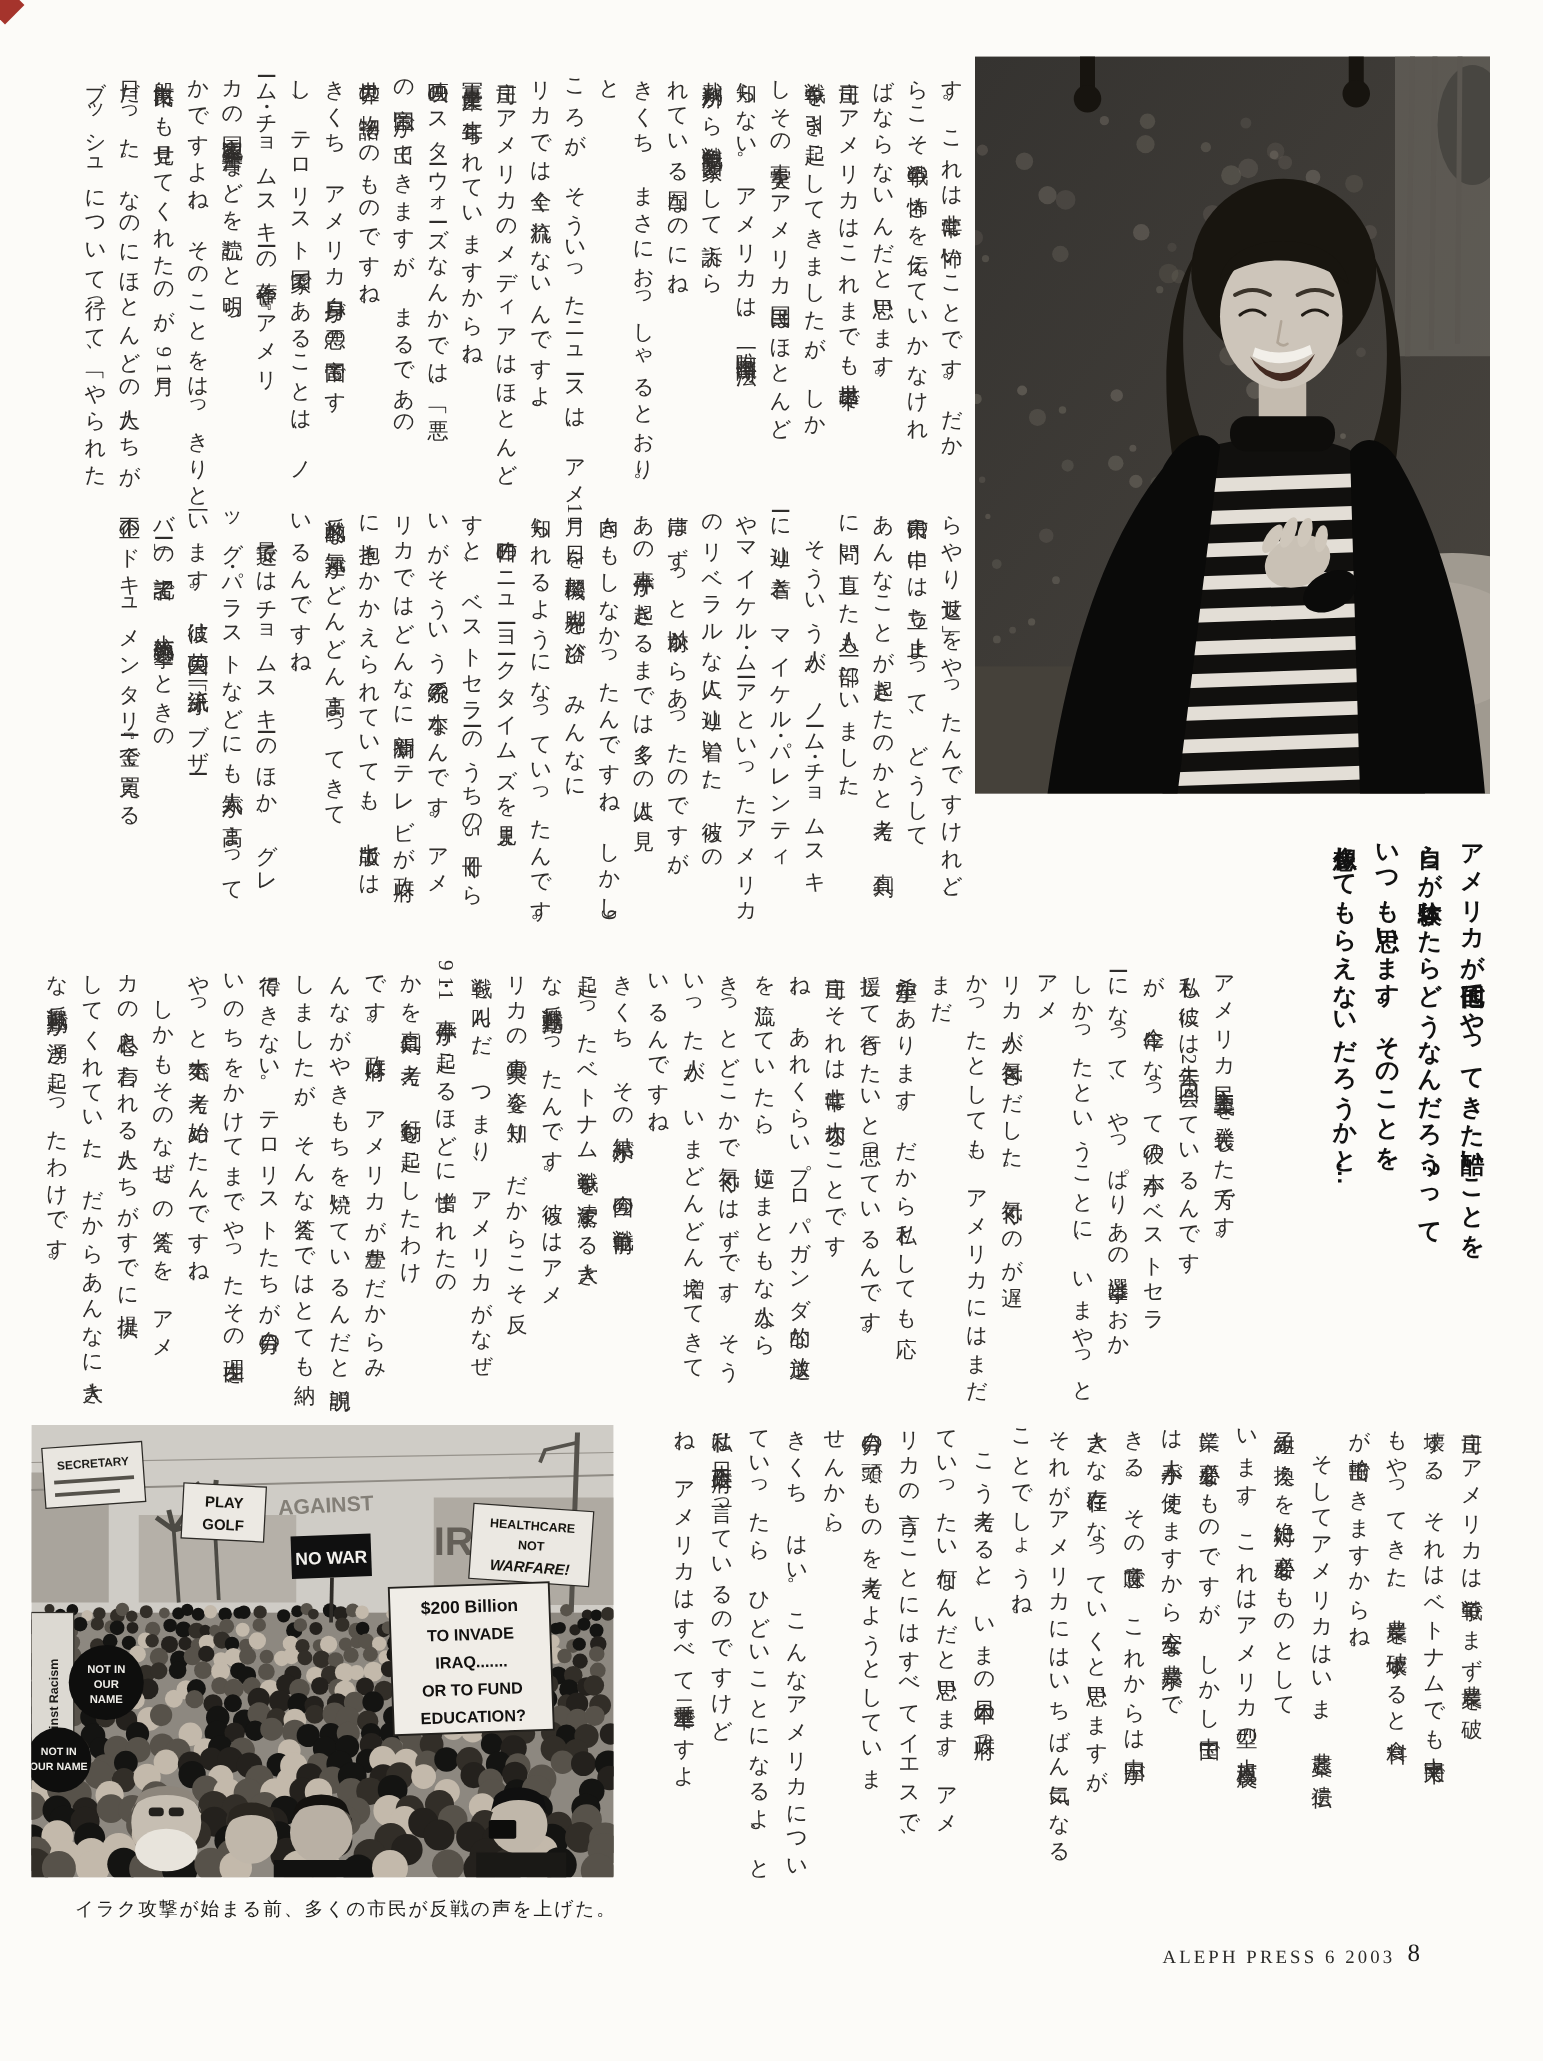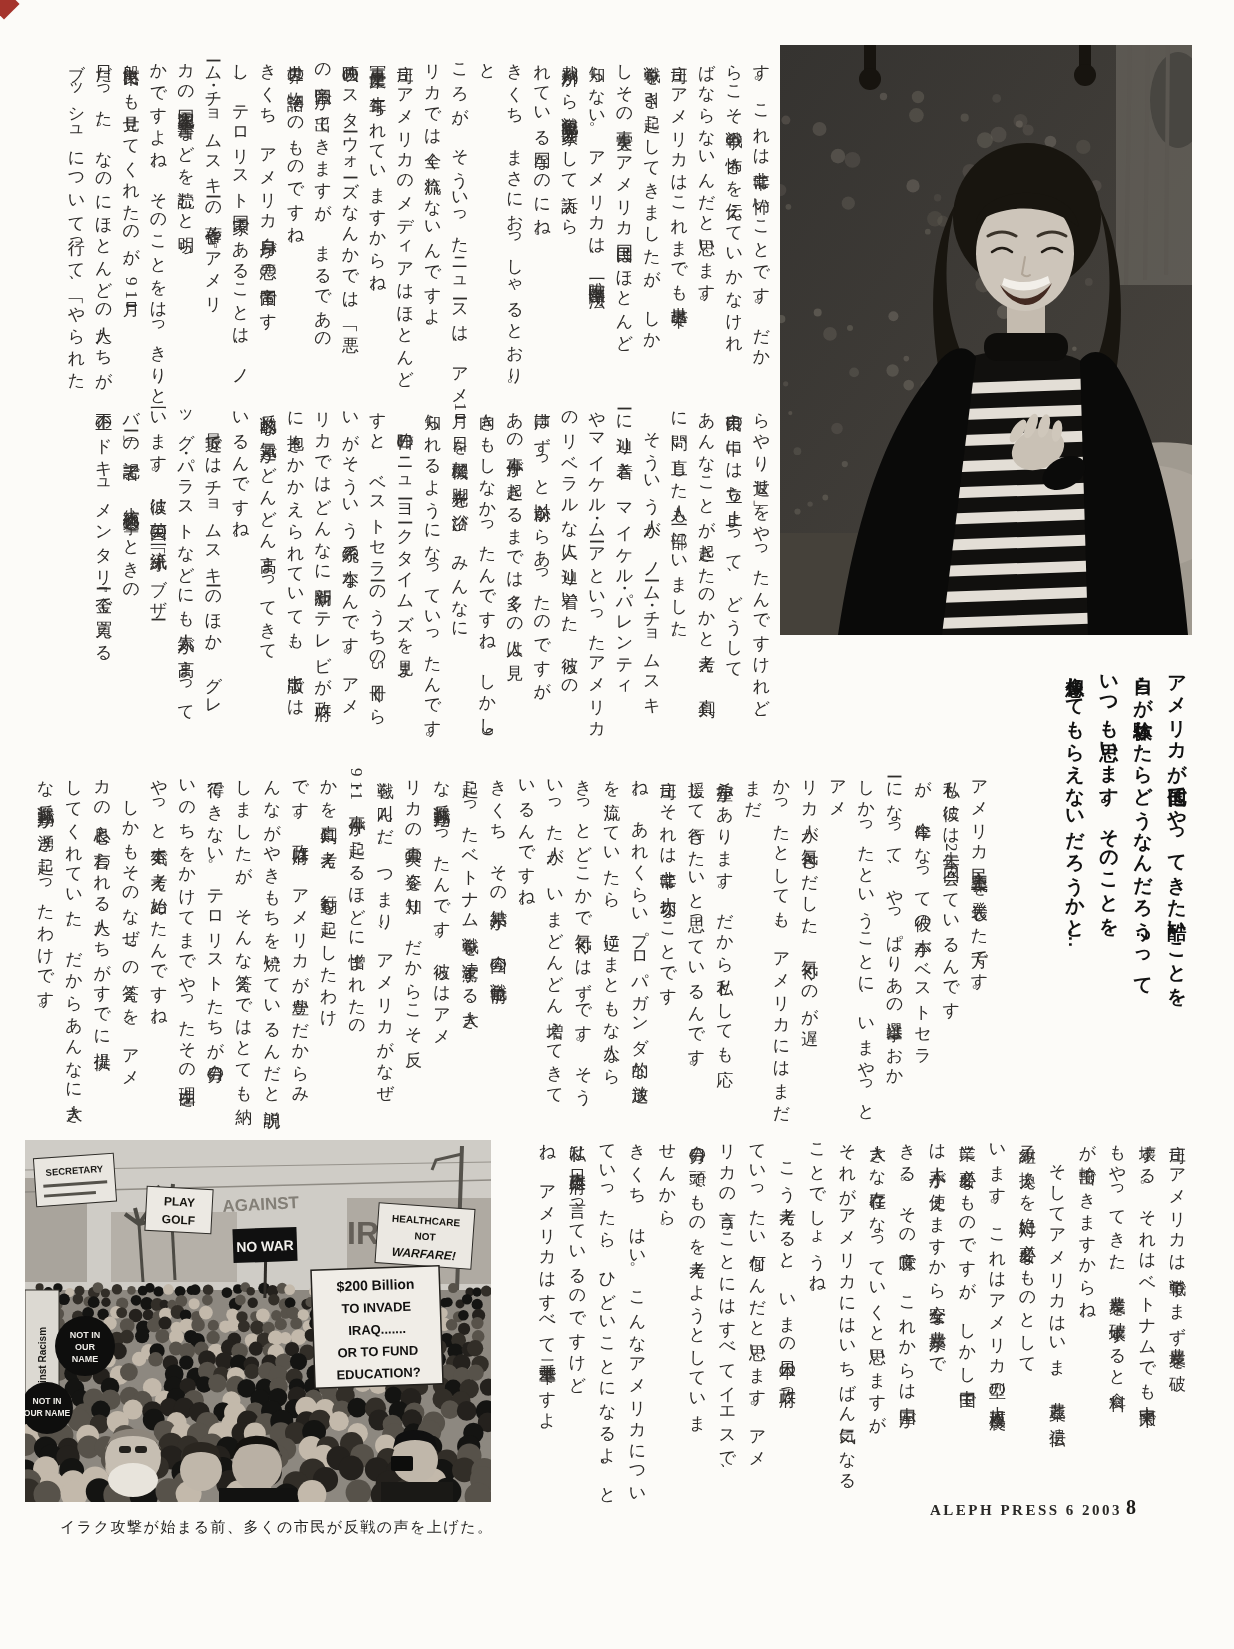--- a/index.html
+++ b/index.html
@@ -15,21 +15,21 @@
   .band4{left:530px;top:1132px;width:662px;height:384px;line-height:30px;}
   .headline{left:1056px;top:662px;width:138px;height:372px;font-size:19px;font-weight:bold;
             line-height:34px;letter-spacing:0.5px;color:#121212;
             font-family:"Liberation Sans","DejaVu Sans",sans-serif;}
   .photo{position:absolute;overflow:hidden;}
   .photo svg{display:block;}
   .portrait{left:780px;top:45px;width:412px;height:590px;}
   .protest{left:25px;top:1140px;width:466px;height:362px;}
   .caption{position:absolute;left:60px;top:1518px;font-size:15px;letter-spacing:1.5px;color:#1f1e1c;
            font-family:Liberation Mono, monospace;}
-  .footer{position:absolute;left:0;top:1496px;width:1131px;height:30px;font-weight:bold;}
+  .footer{position:absolute;left:0;top:1552px;width:1131px;height:30px;}
   .publisher{position:absolute;left:930px;top:6px;font-size:15px;letter-spacing:2.5px;color:#2a2927;}
   .page-number{position:absolute;left:1126px;top:0px;font-size:20px;color:#1c1b19;}
   text{font-family:"Liberation Sans","DejaVu Sans",sans-serif;}
 </style>
 </head>
 <body>
 
 <div class="page">
 
   <div class="corner-mark"></div>

